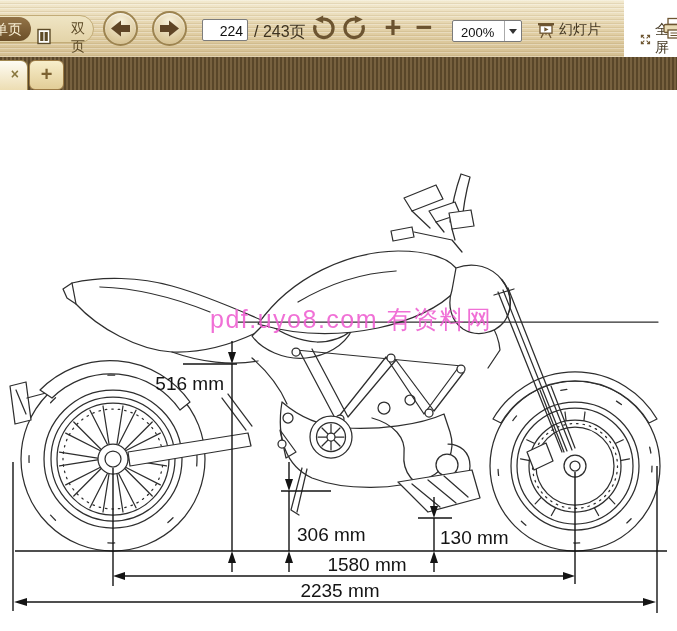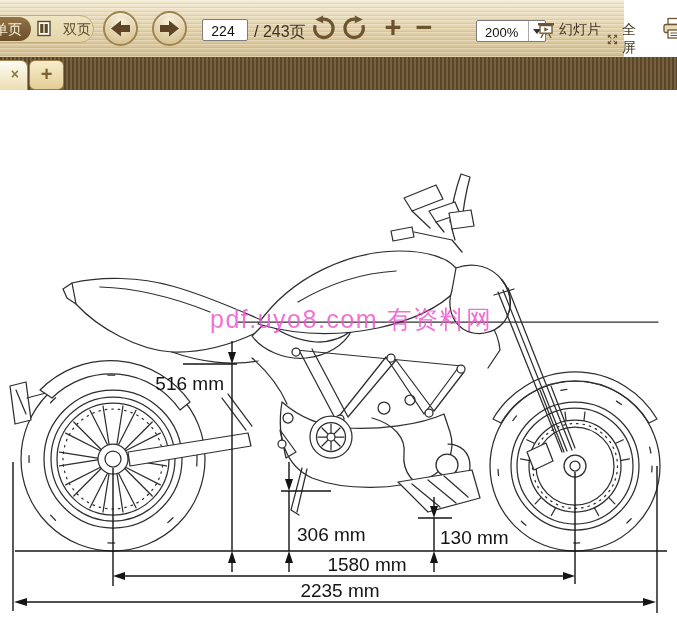--- a/index.html
+++ b/index.html
@@ -12,49 +12,49 @@
       repeating-linear-gradient(180deg, rgba(255,255,255,.28) 0 1px, rgba(0,0,0,0) 1px 3px, rgba(150,120,60,.14) 3px 4px),
       linear-gradient(#f3ead0,#e0cda2 60%,#d4bf92);
     border-bottom:1px solid #a8905e;}
   .toolbar *{box-sizing:border-box;}
 
   .mode-pill{position:absolute;left:-40px;top:15px;width:134px;height:28px;
     background:linear-gradient(#efe5c4,#e3d3a8);border:1px solid #c2ac78;border-radius:14px;}
   .mode-single{position:absolute;left:0;top:1px;width:70px;height:24px;border-radius:13px;
     background:linear-gradient(#937448,#6b4e28);color:#f8efd4;font-size:14px;
     text-align:right;padding:4px 9px 0 0;cursor:default;}
-  .mode-double{position:absolute;left:76px;top:4px;display:flex;align-items:center;gap:12px;
+  .mode-double{position:absolute;left:76px;top:4px;display:flex;align-items:center;gap:20px;
     color:#5c4a27;font-size:14px;}
 
   .navbtn{position:absolute;top:11px;width:35px;height:35px;border-radius:50%;
     background:radial-gradient(circle at 50% 28%,#f8f2dd,#dcc99c 70%,#cdb684);
     border:2px solid #9d8450;box-shadow:inset 0 1px 2px rgba(255,255,255,.8);}
   .navbtn svg{position:absolute;left:-2px;top:-2px;}
   .nav-prev{left:103px;} .nav-next{left:152px;}
 
   .page-input{position:absolute;left:202px;top:19px;width:46px;height:22px;
     background:#fff;border:1px solid #7d7d7d;border-radius:2px;font-size:14px;
-    text-align:center;padding:3px 4px 0 0;color:#111;}
+    text-align:right;padding:3px 4px 0 0;color:#111;}
   .page-total{position:absolute;left:254px;top:22px;font-size:16px;color:#3e3320;}
 
   .iconbtn{position:absolute;top:15px;width:28px;height:28px;border:none;background:none;padding:0;}
   .rot-ccw{left:308px;} .rot-cw{left:341px;}
   .zoom-in{left:379px;top:12px;font-size:29px;font-weight:bold;color:#6b5330;line-height:30px;text-align:center;}
   .zoom-out{left:410px;top:12px;font-size:29px;font-weight:bold;color:#6b5330;line-height:30px;text-align:center;}
 
   .zoom-select{position:absolute;left:452px;top:20px;width:70px;height:22px;background:#fff;
-    border:1px solid #7b7b7b;border-radius:2px;font-size:13px;color:#111;margin-left:24px;}
+    border:1px solid #7b7b7b;border-radius:2px;font-size:13px;color:#111;}
   .zoom-select .val{position:absolute;left:8px;top:4px;}
   .zoom-select .dd{position:absolute;right:0;top:0;width:17px;height:20px;border-left:1px solid #aaa;}
   .zoom-select .dd:after{content:"";position:absolute;left:4px;top:8px;
     border:4px solid transparent;border-top:5px solid #333;}
 
   .tool-group{position:absolute;top:21px;display:flex;align-items:center;gap:4px;
     color:#443823;font-size:14px;}
-  .grp-slideshow{left:537px;} .grp-fullscreen{left:607px;} 
+  .grp-slideshow{left:537px;} .grp-fullscreen{left:640px;} 
   .printer{position:absolute;left:662px;top:17px;}
 
   
   .tabbar{position:absolute;left:0;top:57px;width:677px;height:33px;
     background:
       repeating-linear-gradient(90deg, rgba(0,0,0,.20) 0 2px, rgba(255,255,255,.06) 2px 4px),
       #6f5733;}
   .tab-active{position:absolute;left:-20px;top:3px;width:46px;height:30px;
     border:1px solid #a18851;border-bottom:none;border-radius:7px 7px 0 0;
     background:linear-gradient(#fefcf4,#ecdcb0);}

